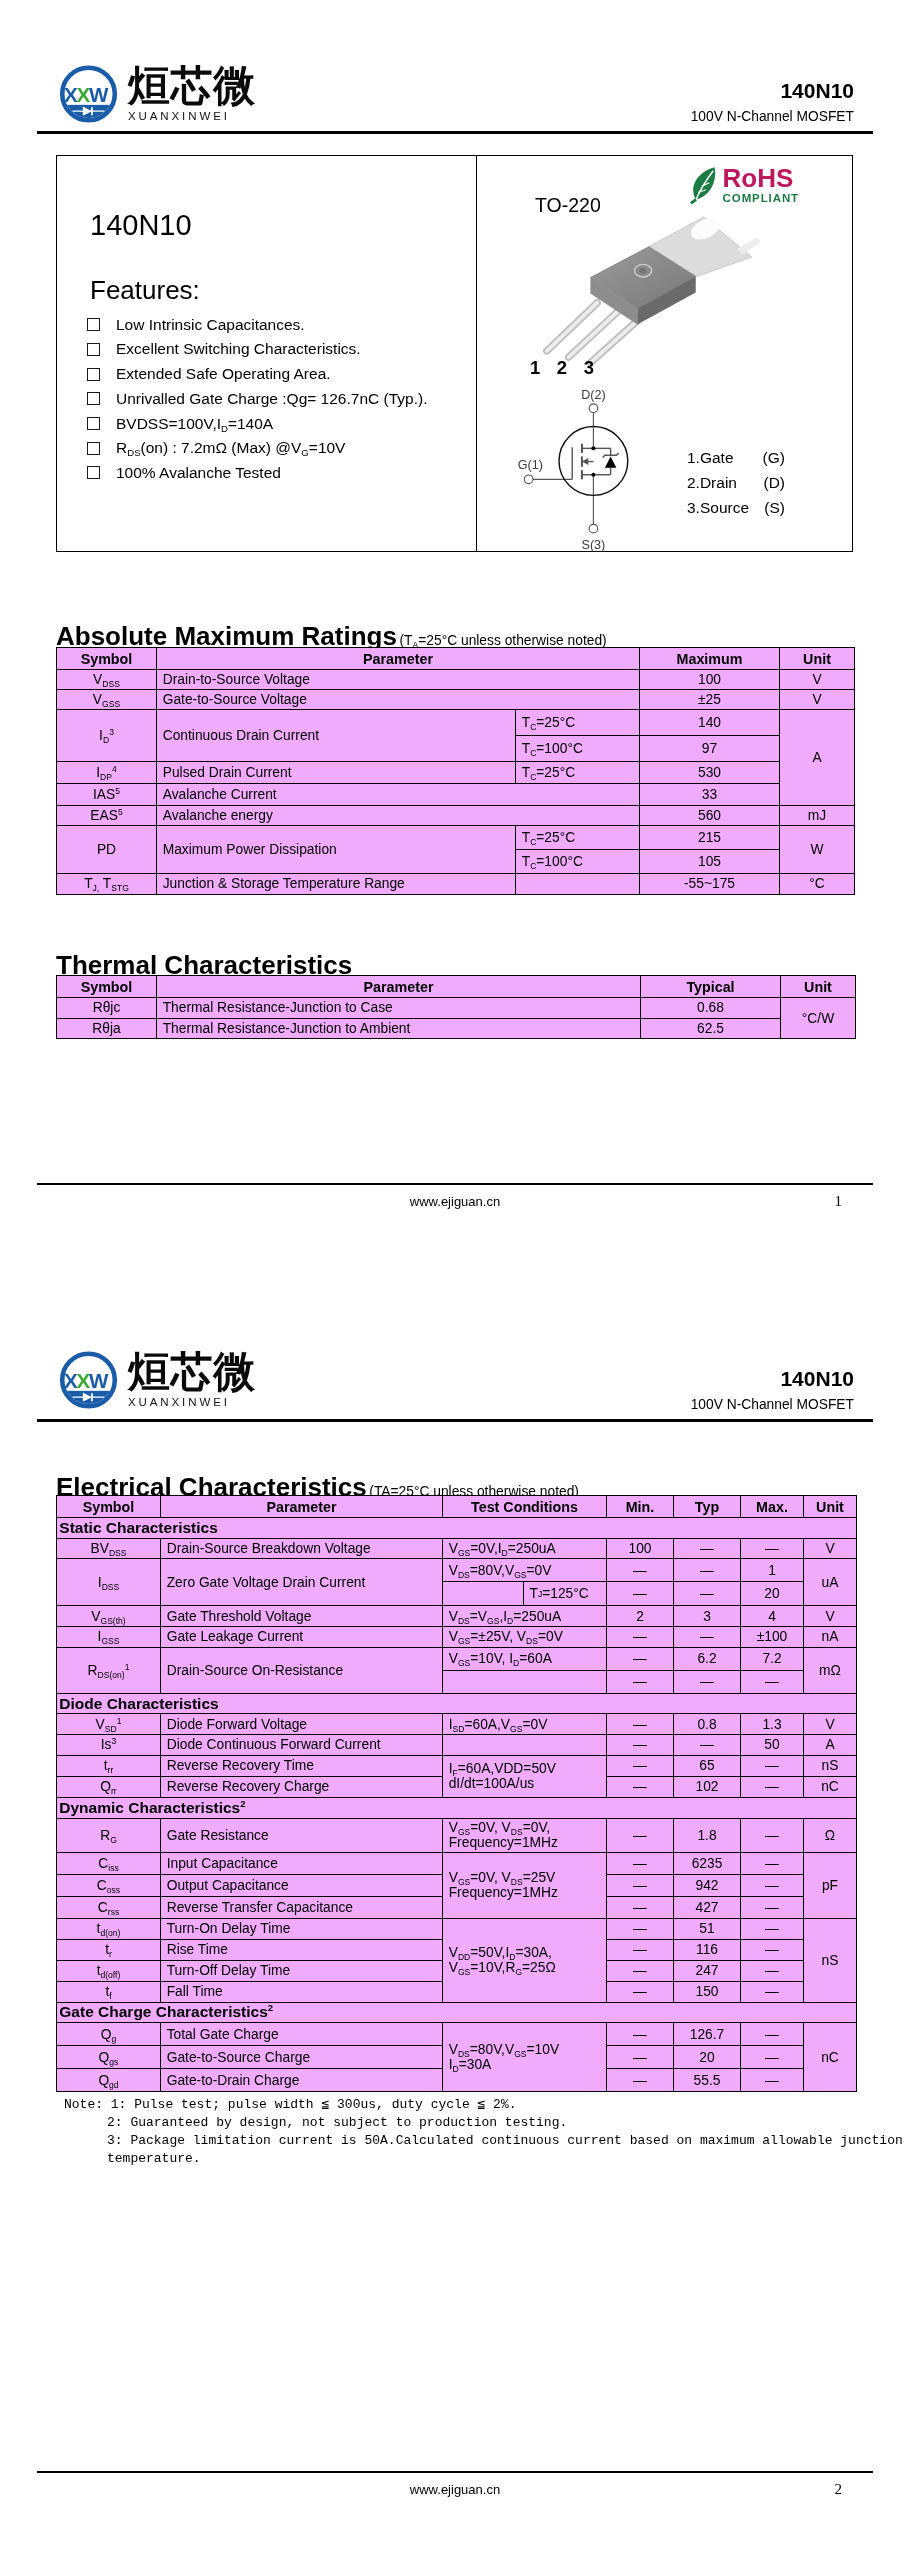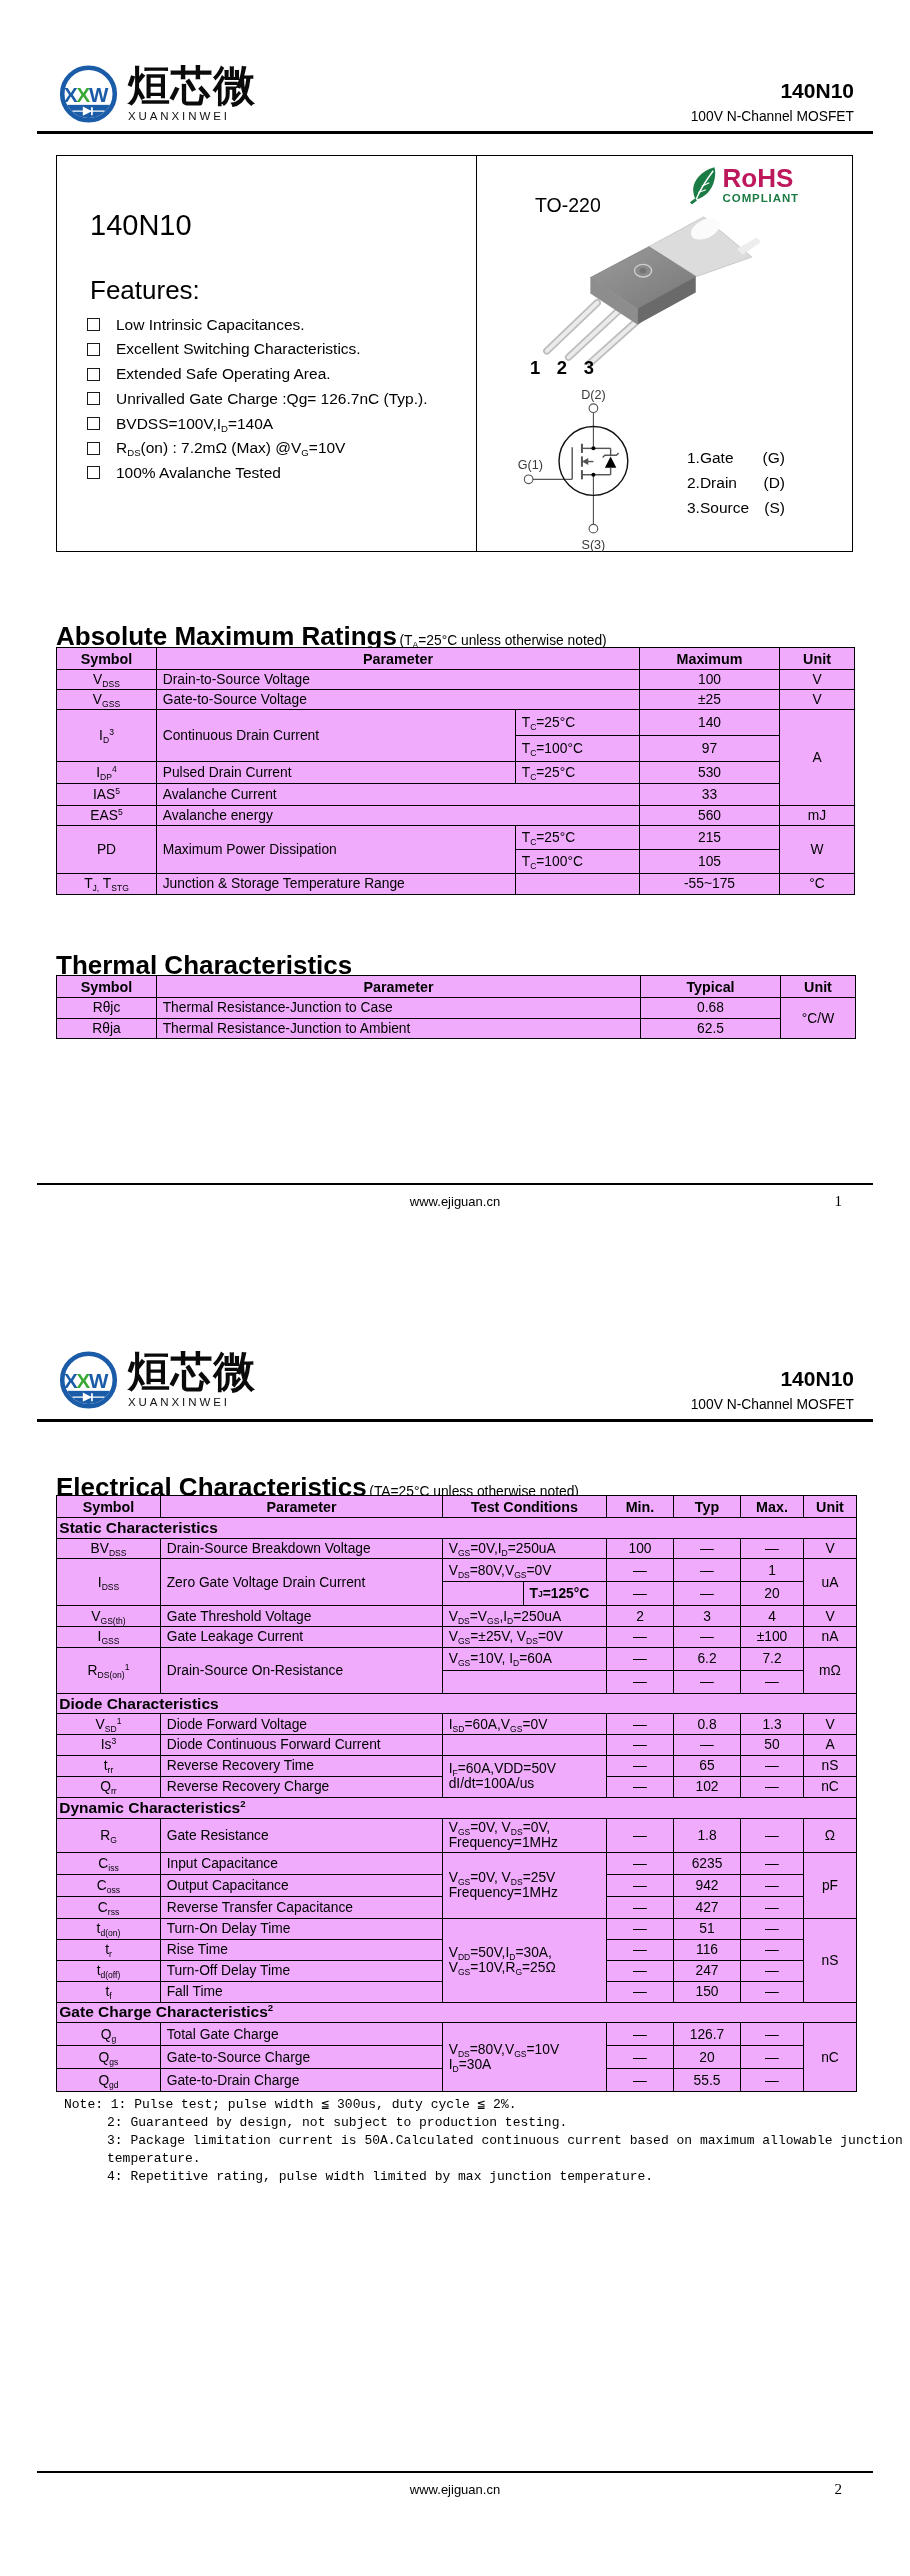--- a/index.html
+++ b/index.html
@@ -49,21 +49,21 @@
   .tbl th{font-weight:bold;font-size:14.3px;}
   .tbl td.l{text-align:left;padding-left:5.7px;}
   .tbl tr.sec td{text-align:left;font-weight:bold;font-size:15.5px;padding-left:2.3px;}
   sub,sup{font-size:0.62em;line-height:0;}
   sub{vertical-align:-0.3em;} sup{vertical-align:0.6em;}
   .r35{height:20px;} .r36{height:20.7px;} .r37{height:21px;} .r38{height:22px;}
   .r40{height:23px;} .r42{height:24px;} .r46{height:26px;} .r60{height:34px;}
   td.split-cell{padding:0;}
   .split{display:flex;height:23px;}
   .s-l{flex:1.05;}
-  .s-r{flex:1;border-left:1.1px solid #000;display:flex;align-items:center;padding-left:5.2px;font-size:13.8px;font-weight:bold;}
+  .s-r{flex:1;border-left:1.1px solid #000;display:flex;align-items:center;padding-left:5.2px;font-size:13.8px;}
 
   
   .notes{position:absolute;left:56px;top:808px;font-family:Liberation Mono, monospace;font-size:13px;line-height:18px;margin-left:8px;}
   .notes .indent{padding-left:43px;}
 
   
   .f-rule{position:absolute;left:37px;width:836px;height:2.3px;background:#000;top:1183px;}
   .f-site{position:absolute;left:0;width:100%;text-align:center;top:1194px;font-size:13px;}
   .f-page{position:absolute;right:68px;top:1193px;font-size:15px;font-family:"Liberation Serif",serif;}
 </style>
@@ -597,20 +597,19 @@
       <td>55.5</td>
       <td>—</td>
     </tr>
   </tbody>
     </table>
 
   <div class="notes">
     <div>Note: 1: Pulse test; pulse width ≦ 300us, duty cycle ≦ 2%.</div>
     <div class="indent">2: Guaranteed by design, not subject to production testing.</div>
     <div class="indent">3: Package limitation current is 50A.Calculated continuous current based on maximum allowable junction temperature.</div>
-    <div class="indent">4: Repetitive rating, pulse width limited by max junction temperature.</div>
   </div>
 
   <div class="f-rule"></div>
   <div class="f-site">www.ejiguan.cn</div>
   <div class="f-page">2</div>
 </div>
 
 
 </body></html>

